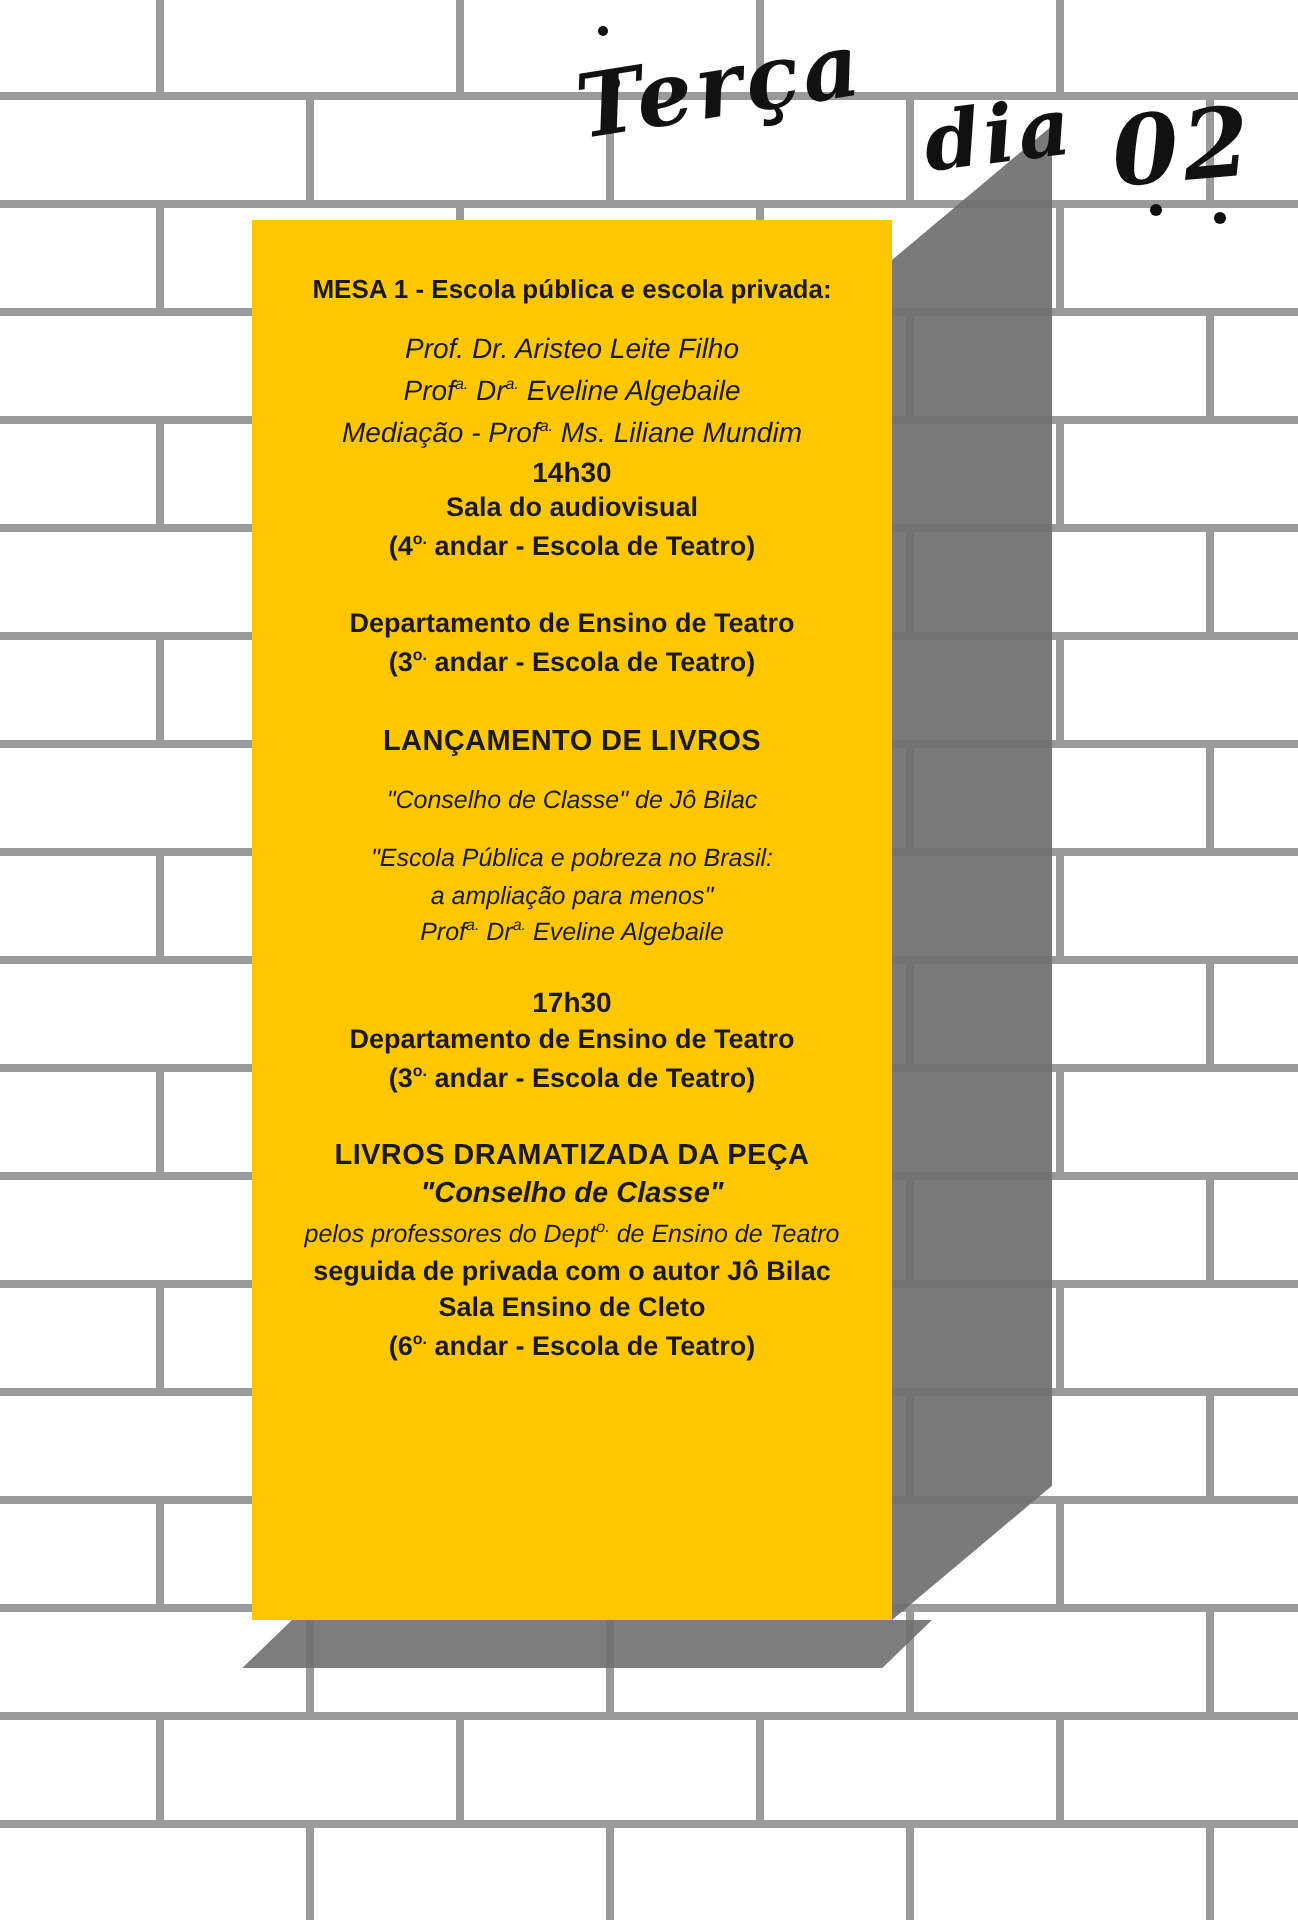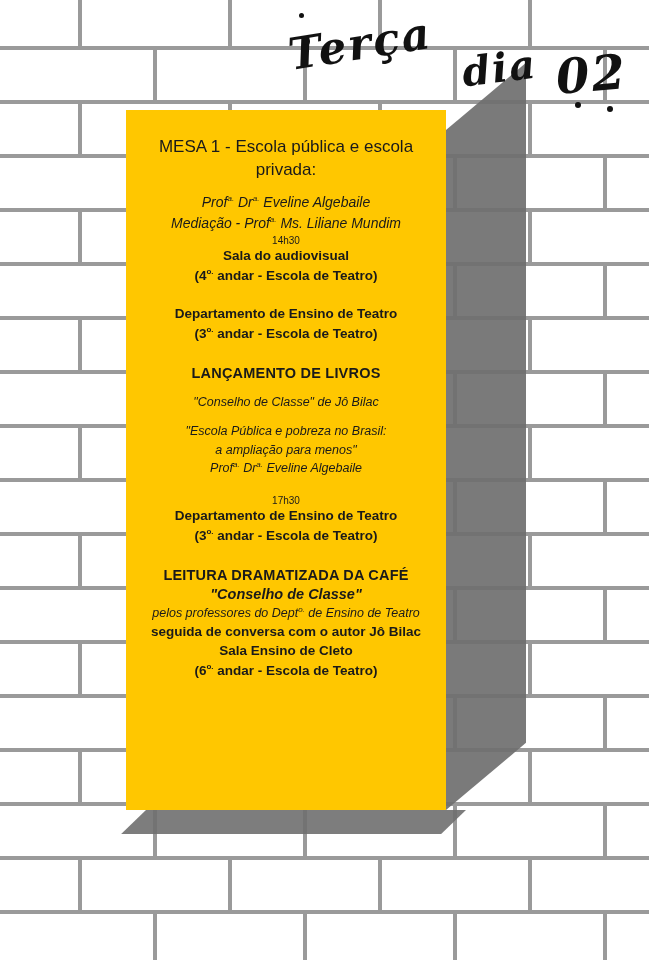--- a/index.html
+++ b/index.html
@@ -107,22 +107,22 @@
     text-align: center;
     color: #1a1a1a;
     font-size: 13.5px;
     line-height: 1.33;
   }
   .gap-sm { height: 10px; }
   .gap-md { height: 16px; }
   .gap-lg { height: 20px; }
 
   .title-bold {
-    font-weight: normal;
-    font-size: 17px;
+    font-weight: bold;
+    font-size: 13px;
     line-height: 1.35;
   }
   .heading {
     font-weight: bold;
     font-size: 14.5px;
     letter-spacing: .2px;
   }
   .italic-name {
     font-style: italic;
     font-size: 14px;
@@ -132,22 +132,22 @@
     font-style: italic;
     font-size: 12.5px;
     line-height: 1.5;
   }
   .plain {
     font-weight: bold;
     font-size: 13.5px;
     line-height: 1.4;
   }
   .time {
-    font-weight: normal;
-    font-size: 10px;
+    font-weight: bold;
+    font-size: 14px;
   }
   .quote-italic-bold {
     font-style: italic;
     font-weight: bold;
     font-size: 14.5px;
   }
   sup { font-size: 8px; }
 </style>
 </head>
 <body>
@@ -276,20 +276,21 @@
   <div class="ink-dot" style="left:575px; top:102px; width:6px; height:6px;"></div>
   <div class="ink-dot" style="left:607px; top:106px; width:6px; height:6px;"></div>
 
   <div id="yellow-panel"></div>
 
   <div id="content">
 
     <div>
       <div class="title-bold">MESA 1 - Escola pública e escola privada:</div>
       <div class="gap-sm"></div>
+      <div class="italic-name">Prof. Dr. Aristeo Leite Filho</div>
       <div class="italic-name">Prof<sup>a.</sup> Dr<sup>a.</sup> Eveline Algebaile</div>
       <div class="italic-name">Mediação - Prof<sup>a.</sup> Ms. Liliane Mundim</div>
       <div class="time">14h30</div>
       <div class="plain">Sala do audiovisual</div>
       <div class="plain">(4<sup>o.</sup> andar - Escola de Teatro)</div>
     </div>
 
     <div class="gap-lg"></div>
 
     <div>
@@ -309,22 +310,22 @@
       <div class="italic-small">Prof<sup>a.</sup> Dr<sup>a.</sup> Eveline Algebaile</div>
       <div class="gap-md"></div>
       <div class="time">17h30</div>
       <div class="plain">Departamento de Ensino de Teatro</div>
       <div class="plain">(3<sup>o.</sup> andar - Escola de Teatro)</div>
     </div>
 
     <div class="gap-lg"></div>
 
     <div>
-      <div class="heading">LEITURA DRAMATIZADA DA CAFÉ</div>
+      <div class="heading">LIVROS DRAMATIZADA DA PEÇA</div>
       <div class="quote-italic-bold">"Conselho de Classe"</div>
       <div class="italic-small">pelos professores do Dept<sup>o.</sup> de Ensino de Teatro</div>
-      <div class="plain">seguida de conversa com o autor Jô Bilac</div>
+      <div class="plain">seguida de privada com o autor Jô Bilac</div>
       <div class="plain">Sala Ensino de Cleto</div>
       <div class="plain">(6<sup>o.</sup> andar - Escola de Teatro)</div>
     </div>
 
   </div>
 </div>
 
 </body></html>

